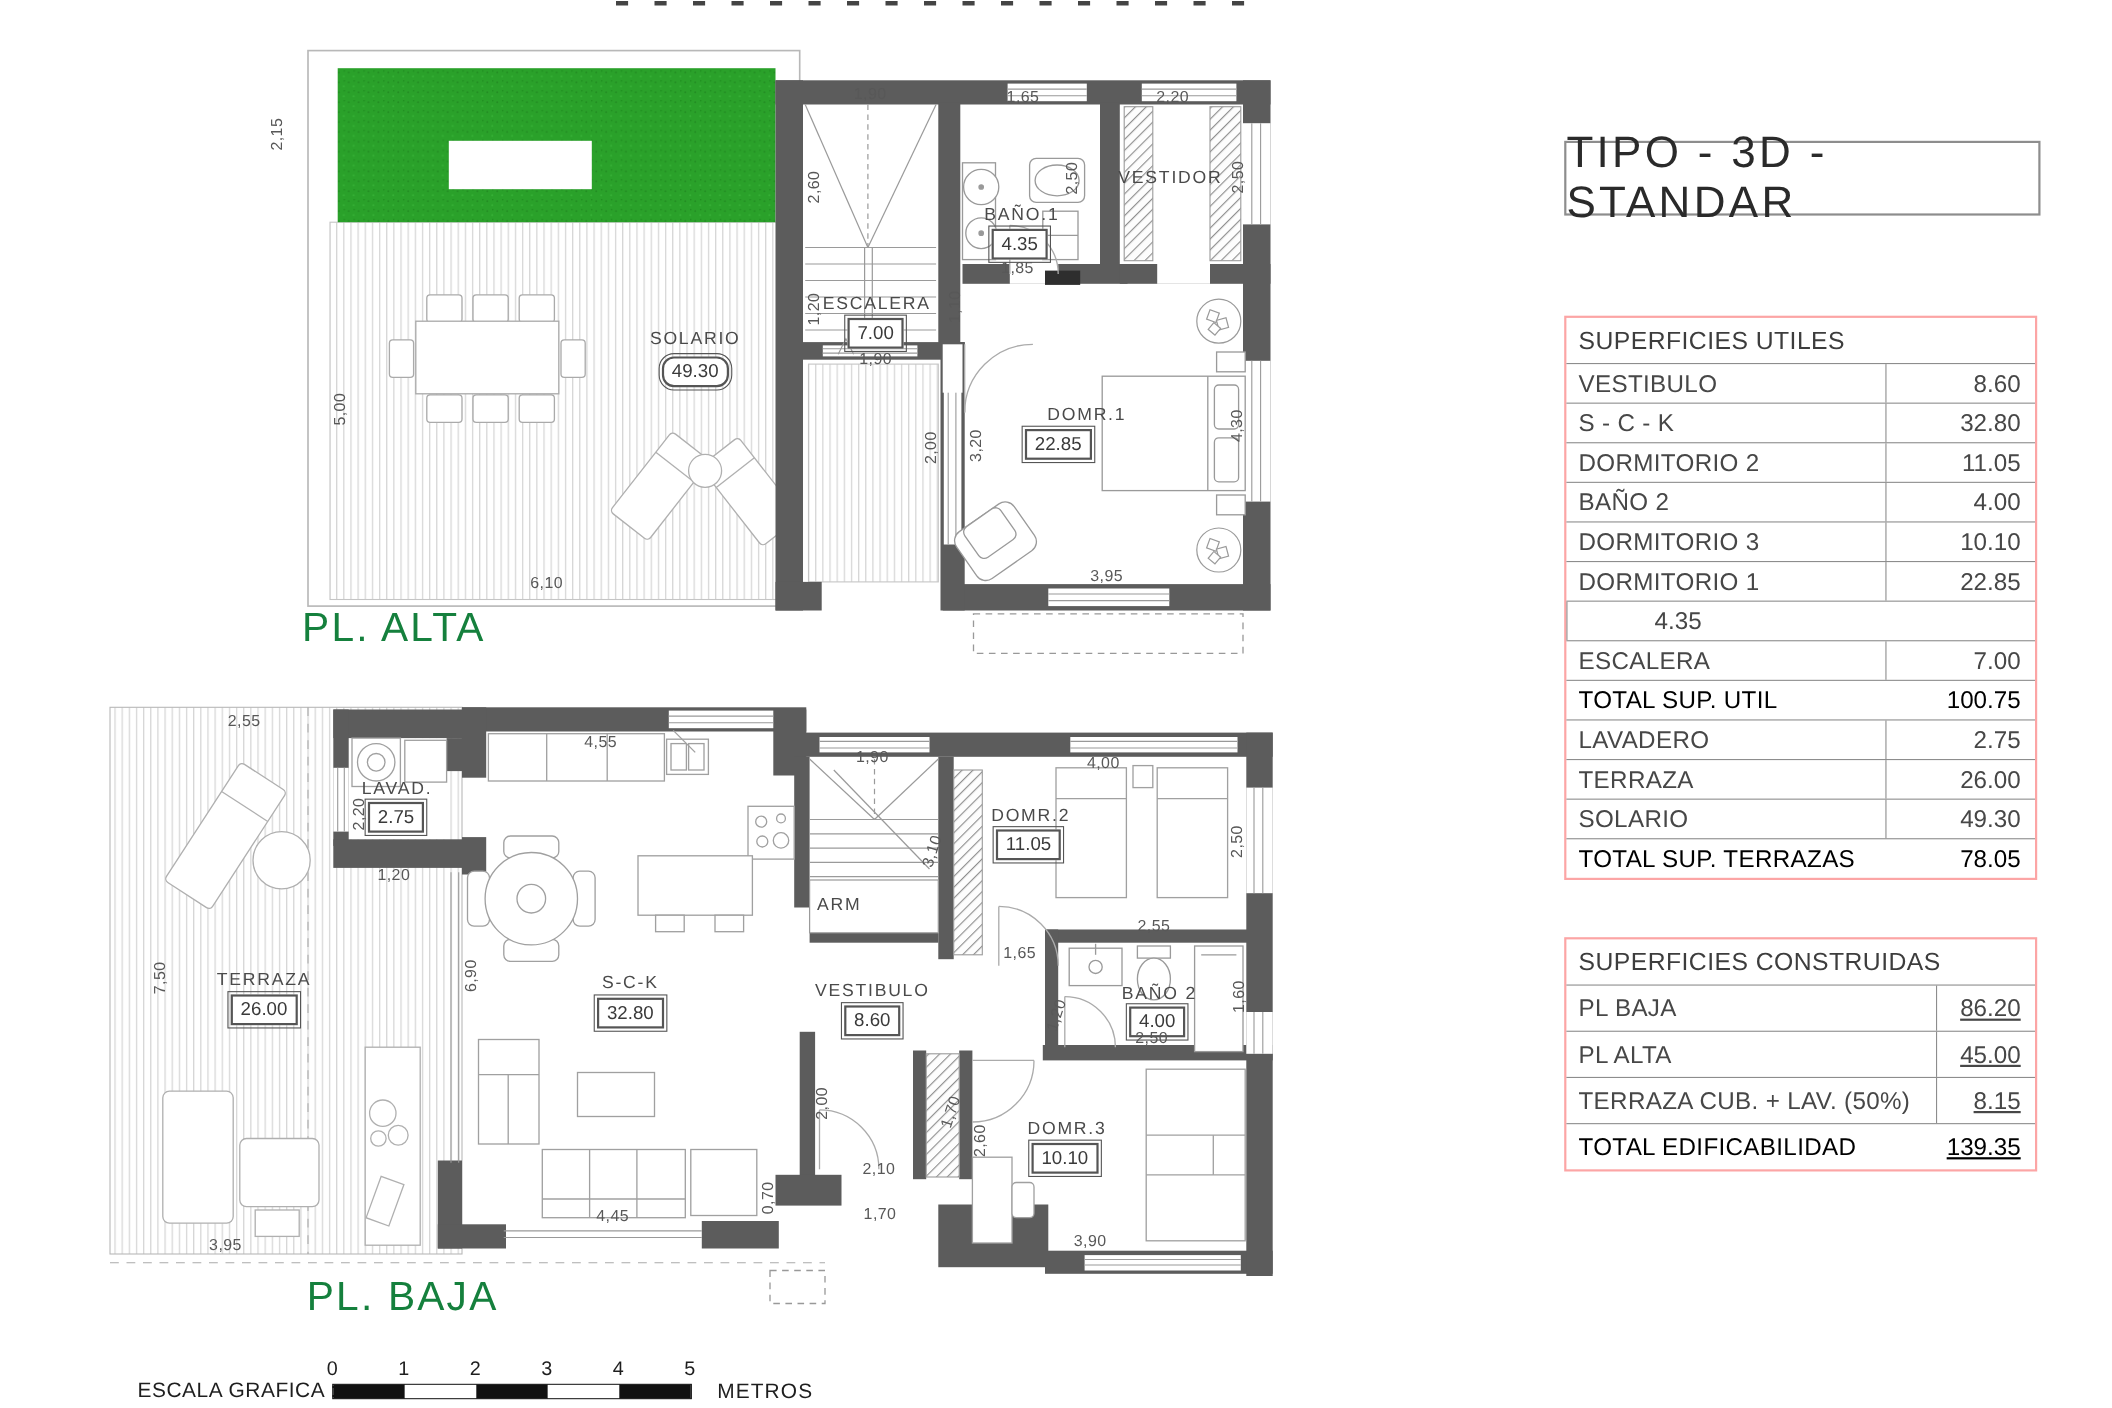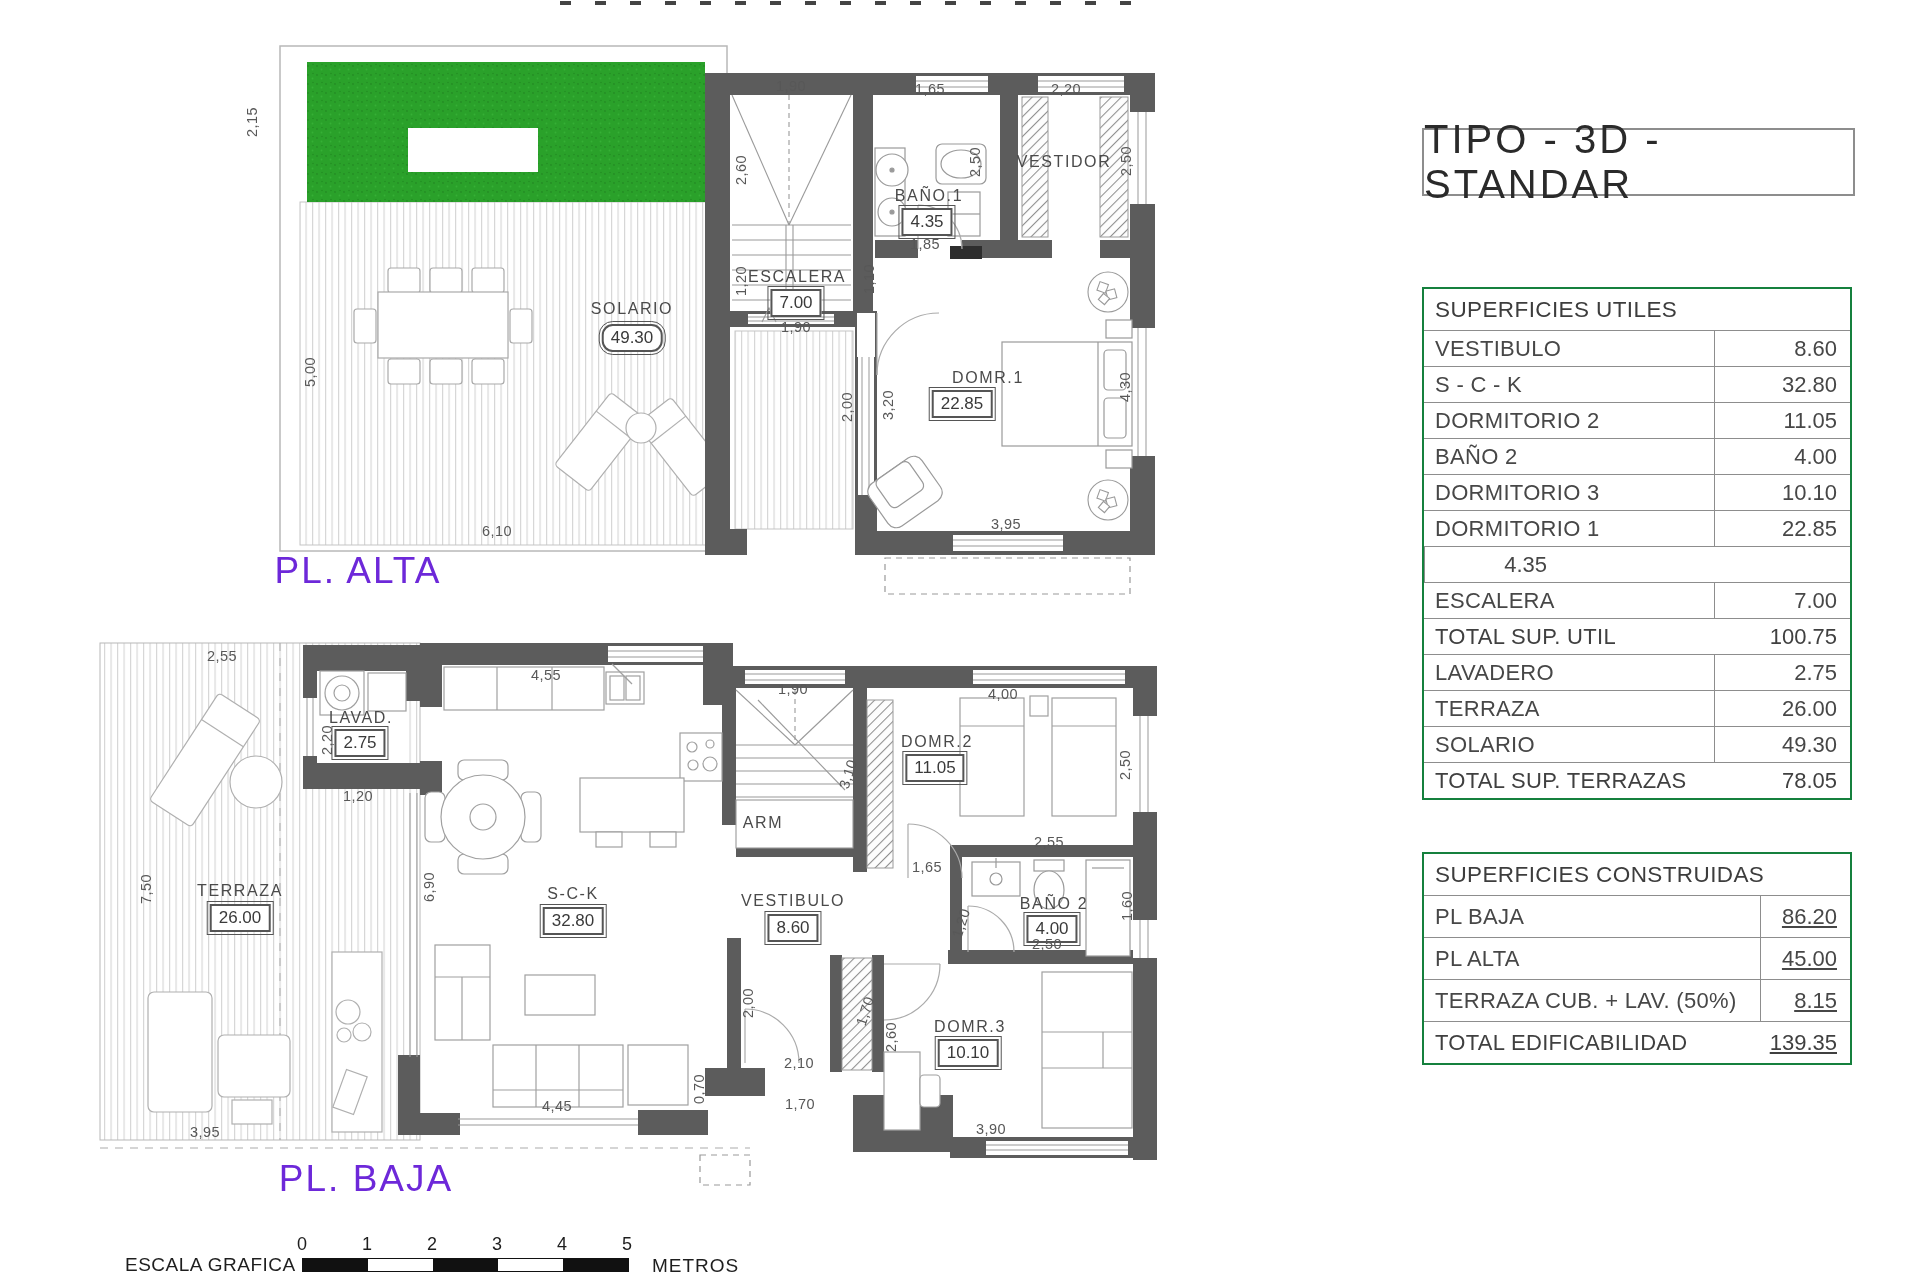--- a/index.html
+++ b/index.html
@@ -8,41 +8,41 @@
   #sheet{position:absolute;inset:0;background:#fff;}
   svg.plans{position:absolute;left:0;top:0;}
   
   .ann{position:absolute;white-space:nowrap;color:#4f4f4f;z-index:5;}
   .ann.dim{font-size:14.5px;letter-spacing:.4px;color:#585858;}
   .ann.room{font-size:16px;letter-spacing:1.6px;color:#4a4a4a;}
   .ann.box,.ann.rbox{font-size:17px;color:#3a3a3a;background:#fff;
       border:2px solid #555;outline:1px solid #555;outline-offset:2px;
       padding:0px 7px;line-height:24px;}
   .ann.rbox{border-radius:11px;}
-  .ann.ptitle{font-size:37px;color:#6d28d9;letter-spacing:2px;}
+  .ann.ptitle{font-size:37px;color:#15803d;letter-spacing:2px;}
   
   .title-box{position:absolute;left:1422px;top:128px;width:429px;height:64px;
       border:2px solid #8d8d8d;background:#fff;display:flex;align-items:center;
       justify-content:center;font-size:40px;letter-spacing:3px;color:#2a2a2a;}
-  .panel-table{position:absolute;left:1422px;width:430px;border:2px solid #15803d;
+  .panel-table{position:absolute;left:1422px;width:430px;border:2px solid #fca5a5;
       background:#fff;box-sizing:border-box;}
   #t-utiles{top:287px;}
   #t-construidas{top:852px;}
   .thead{height:41px;line-height:41px;padding-left:11px;font-size:22.5px;
       color:#3d3d3d;letter-spacing:.4px;}
   .srow{display:flex;border-top:1.4px solid #8d8d8d;height:35px;
       align-items:stretch;font-size:22px;color:#474747;}
   #t-construidas .srow{height:41px;}
   .cl{flex:1;padding-left:11px;display:flex;align-items:center;letter-spacing:.3px;}
   .cv{width:122px;text-align:right;padding-right:13px;
       border-left:1.4px solid #8d8d8d;display:flex;align-items:center;
       justify-content:flex-end;}
   #t-construidas .cv{width:76px;text-decoration:underline;}
   .srow.total .cv{border-left:none;}
-  .srow.total .cl,.srow.total .cv{color:#404040;}
+  .srow.total .cl,.srow.total .cv{color:#000000;}
   
   .scale-label{position:absolute;left:125px;top:1254px;font-size:19px;color:#1e1e1e;letter-spacing:.5px;}
   .scale-unit{position:absolute;left:652px;top:1255px;font-size:19px;color:#1e1e1e;letter-spacing:1px;}
   #scale-bar{position:absolute;left:302px;top:1258px;width:325px;height:12px;
       border:1.5px solid #111;display:flex;}
   #scale-bar .seg{flex:1;}
   #scale-bar .seg.b{background:#111;}
   #scale-bar .seg.w{background:#fff;}
   .tickn{position:absolute;top:1234px;font-size:18px;color:#1e1e1e;transform:translateX(-50%);}
 </style>

